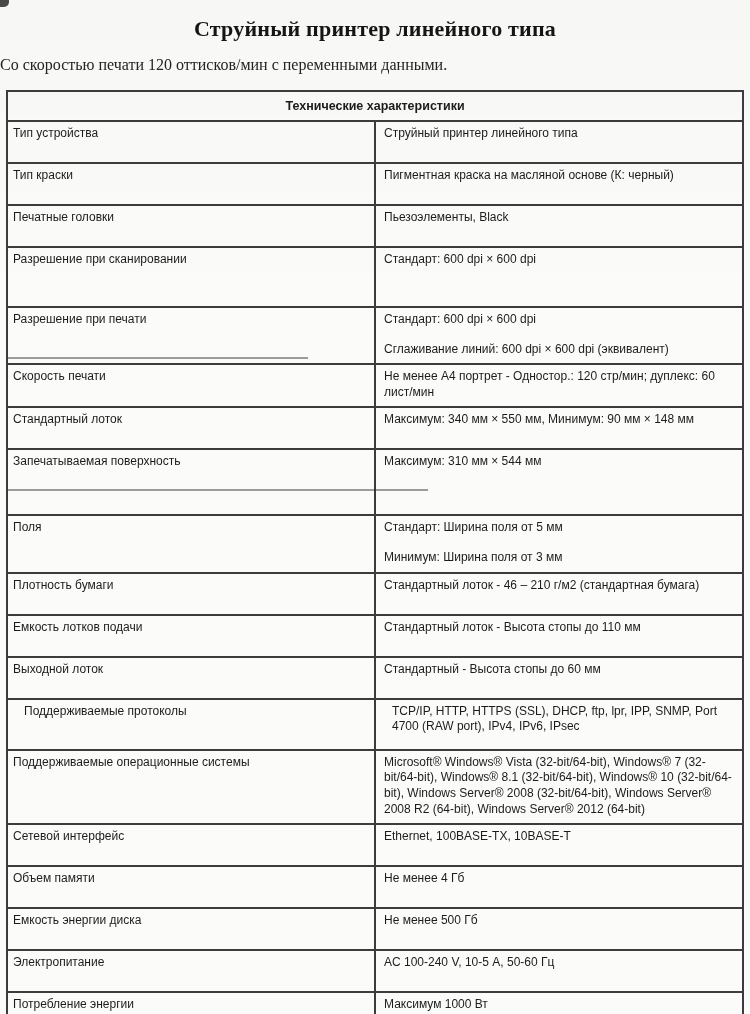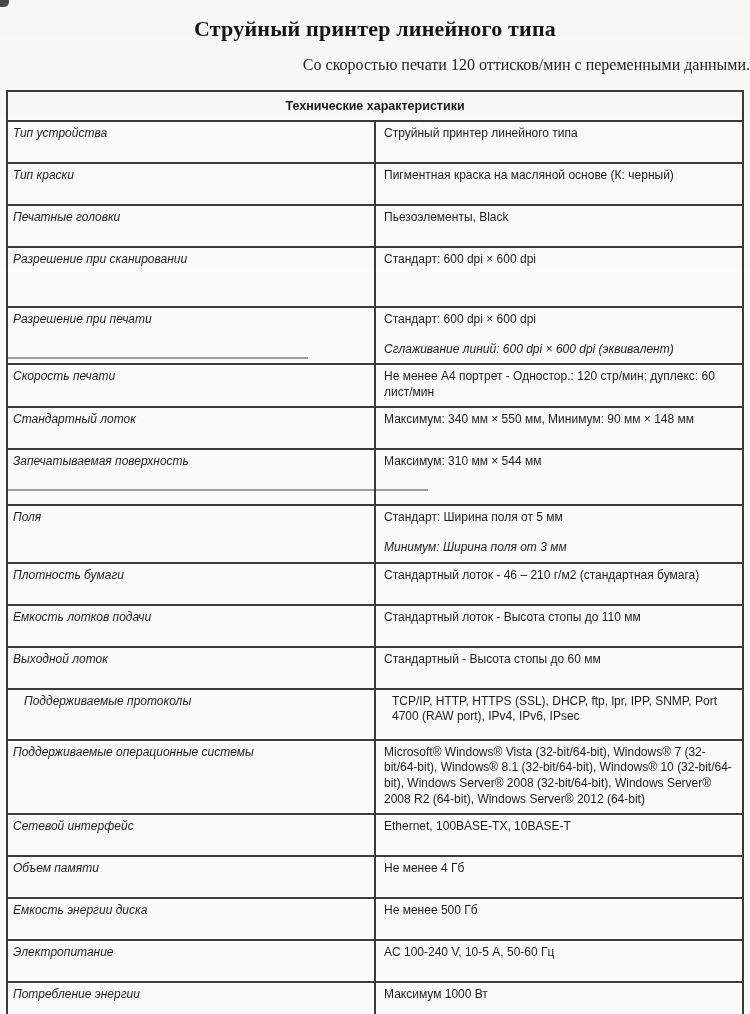--- a/index.html
+++ b/index.html
@@ -26,21 +26,21 @@
     padding-top:16px;
     text-align:center;
     font-family:"Liberation Serif","DejaVu Serif",serif;
     font-weight:bold;
     font-size:22px;
     letter-spacing:.2px;
     color:#151515;
   }
   .doc-subtitle{
     margin-top:14px;
-    text-align:right;
+    text-align:left;
     font-family:"Liberation Serif","DejaVu Serif",serif;
     font-size:16px;
     color:#232323;
   }
   .spec-table{
     margin:16px auto 0 auto;
     width:738px;
     border-collapse:collapse;
     table-layout:fixed;
   }
@@ -55,32 +55,31 @@
   .spec-table th.table-title{
     height:26px;
     text-align:center;
     vertical-align:middle;
     font-weight:bold;
     font-size:12.5px;
   }
   .label-cell{
     width:140px;
     padding:4px 4px 6px 5px;
-    font-style:italic;
   }
   .value-cell{
     padding:4px 8px 6px 8px;
   }
   .value-cell p{margin:0;}
-  .value-cell p + p{margin-top:14px;font-style:italic;}
+  .value-cell p + p{margin-top:14px;}
   .spec-row{min-height:30px;}
   .spec-table tr td{height:30px;}
   
   .spec-table tr:nth-child(5) td{padding-bottom:24px;}   
-  .spec-table tr:nth-child(9) td{padding-bottom:20px;}   
+  .spec-table tr:nth-child(9) td{padding-bottom:30px;}   
   .spec-table tr:nth-child(14) td{padding-bottom:14px;padding-left:16px;}  
   .spec-table tr:nth-child(22) td{padding-bottom:16px;}  
   .scan-streak{
     position:absolute;left:10px;height:2px;
     background:rgba(40,40,40,.45);
     pointer-events:none;
   }
   .streak-1{top:357px;width:300px;left:8px;}
   .streak-2{top:489px;width:420px;left:8px;}
 </style>

